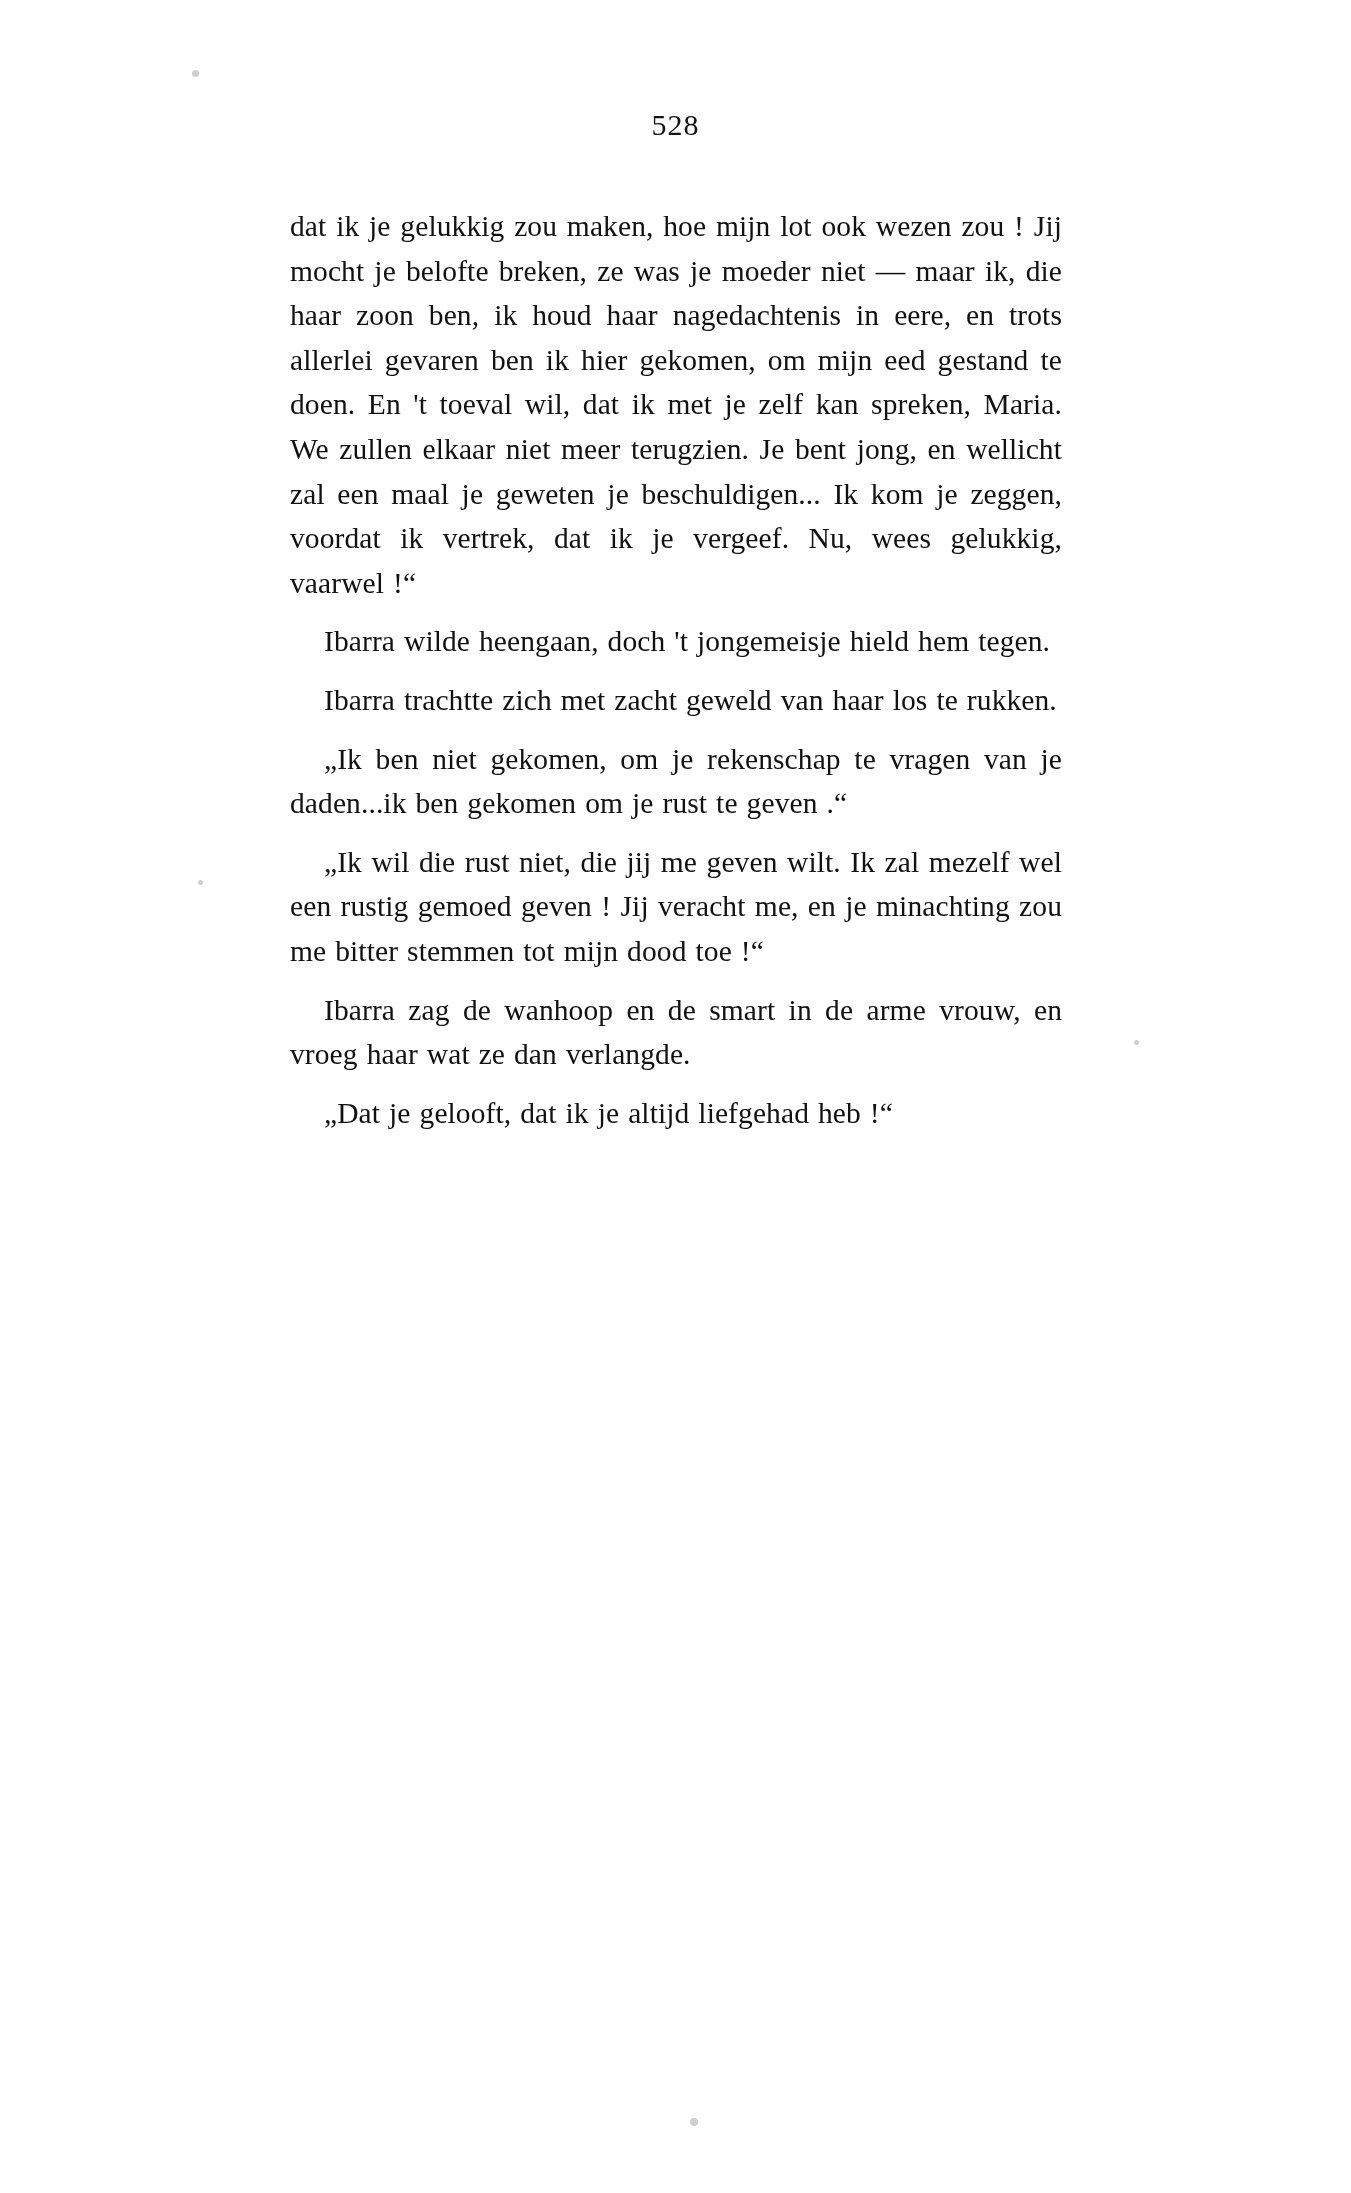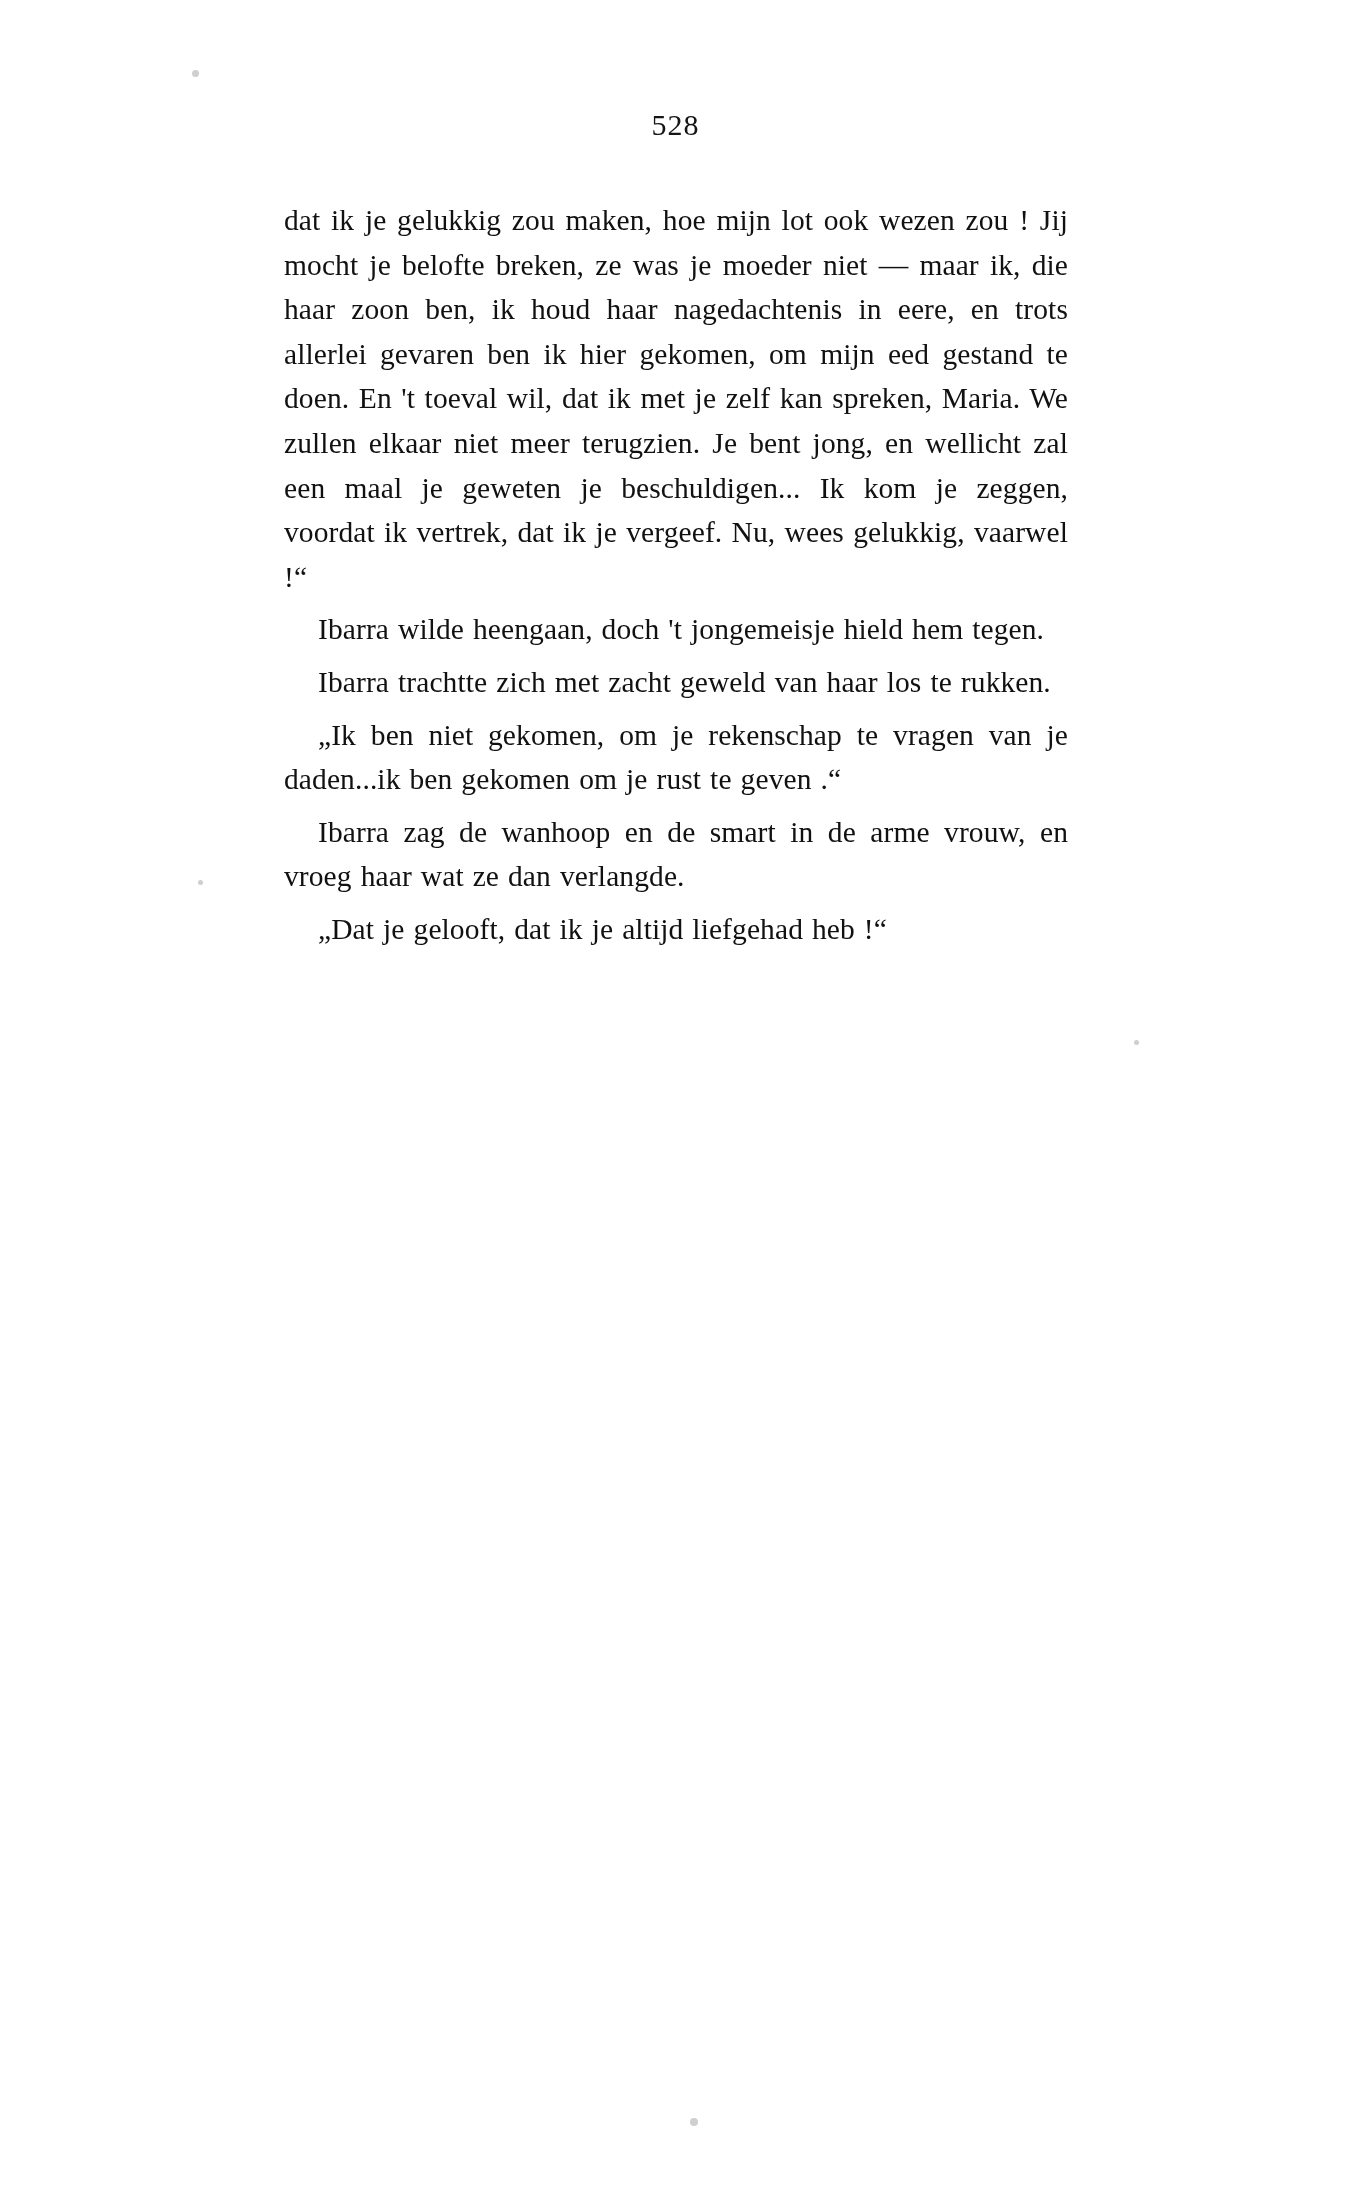--- a/index.html
+++ b/index.html
@@ -35,21 +35,21 @@
     font-family: "Liberation Serif", serif;
     color: #151515;
   }
   .text-column {
     position: absolute;
     top: 190px;
     left: 276px;
     width: 800px;
   }
   p {
-    margin: 8px;
+    margin: 14px;
     font-size: 29.5px;
     line-height: 44.6px;
     text-align: justify;
     text-justify: inter-word;
     color: #111111;
     letter-spacing: 0.1px;
     word-spacing: 1.5px;
   }
   p.indent {
     text-indent: 34px;
@@ -76,20 +76,21 @@
 
 <div class="page">
 
   <div class="page-number">528</div>
 
   <div class="text-column">
     <p class="noindent">dat ik je gelukkig zou maken, hoe mijn lot ook wezen zou ! Jij mocht je belofte breken, ze was je moeder niet — maar ik, die haar zoon ben, ik houd haar nagedachtenis in eere, en trots allerlei gevaren ben ik hier gekomen, om mijn eed gestand te doen. En 't toeval wil, dat ik met je zelf kan spreken, Maria. We zullen elkaar niet meer terugzien. Je bent jong, en wellicht zal een maal je geweten je beschuldigen... Ik kom je zeggen, voordat ik vertrek, dat ik je vergeef. Nu, wees gelukkig, vaarwel !“</p>
     <p class="indent">Ibarra wilde heengaan, doch 't jongemeisje hield hem tegen.</p>
     <p class="indent">Ibarra trachtte zich met zacht geweld van haar los te rukken.</p>
     <p class="indent">„Ik ben niet gekomen, om je rekenschap te vragen van je daden...ik ben gekomen om je rust te geven .“</p>
+    <p class="indent">„Ik wil die rust niet, die jij me geven wilt. Ik zal mezelf wel een rustig gemoed geven ! Jij veracht me, en je minachting zou me bitter stemmen tot mijn dood toe !“</p>
     <p class="indent">Ibarra zag de wanhoop en de smart in de arme vrouw, en vroeg haar wat ze dan verlangde.</p>
     <p class="indent">„Dat je gelooft, dat ik je altijd liefgehad heb !“</p>
   </div>
 
   <div class="speck s1"></div>
   <div class="speck s2"></div>
   <div class="speck s3"></div>
   <div class="speck s4"></div>
 
 </div>

